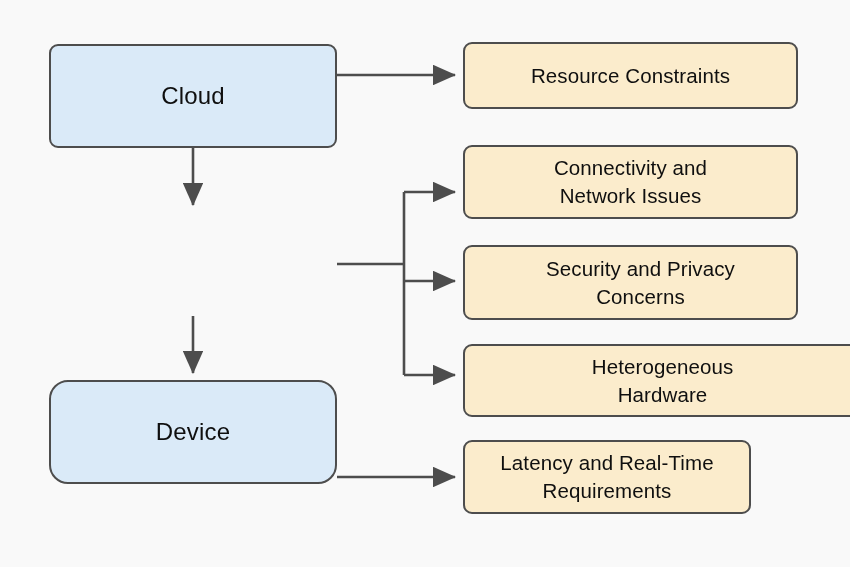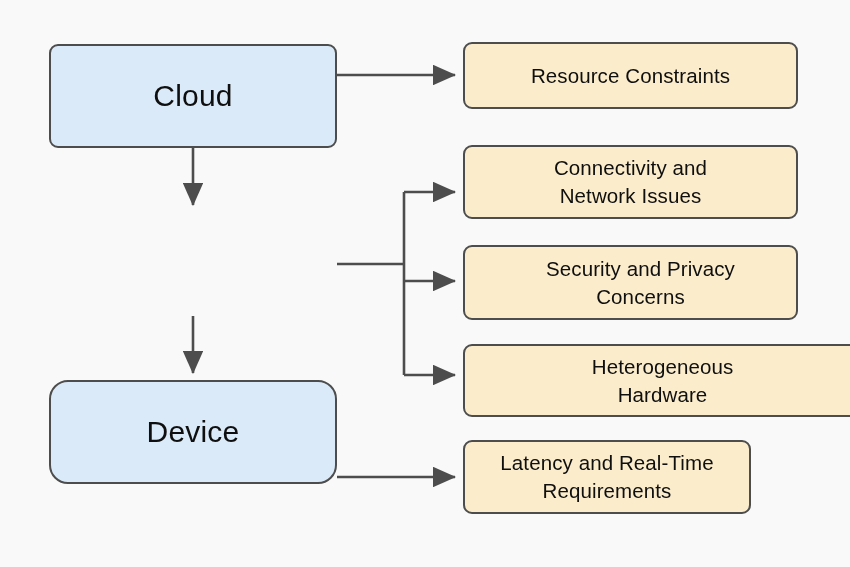--- a/index.html
+++ b/index.html
@@ -33,21 +33,21 @@
     border-radius: 9px;
     display: flex;
     align-items: center;
     justify-content: center;
     text-align: center;
     color: #0f0f0f;
     z-index: 2;
   }
   .node-layer {
     background: #daeaf8;
-    font-size: 30px;
+    font-size: 24px;
     letter-spacing: 0.2px;
     text-align: center;
   }
   .node-challenge {
     background: #fbeccc;
     font-size: 20.5px;
     line-height: 1.35;
     letter-spacing: 0.1px;
   }
   .node-label {

